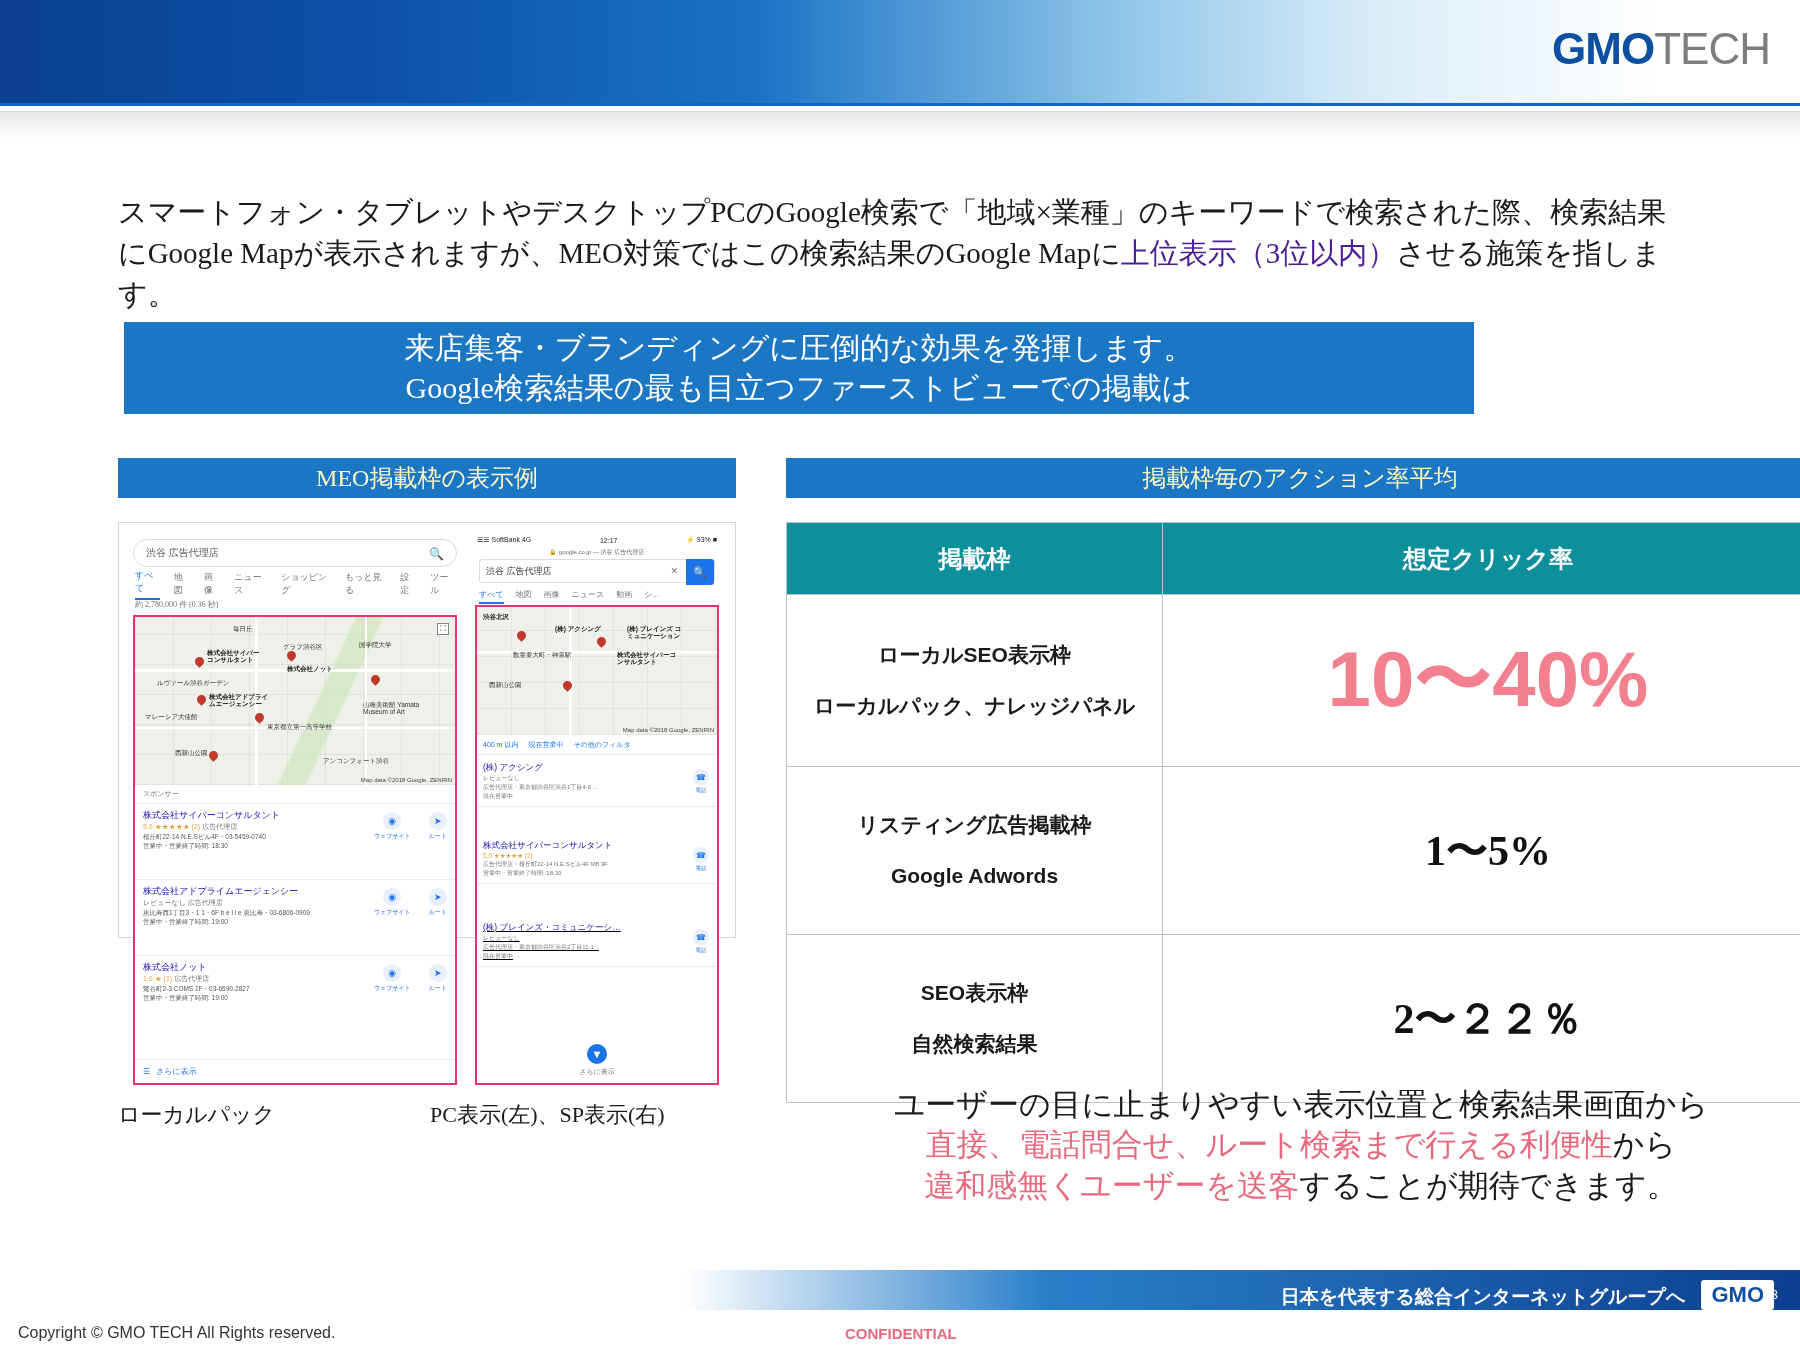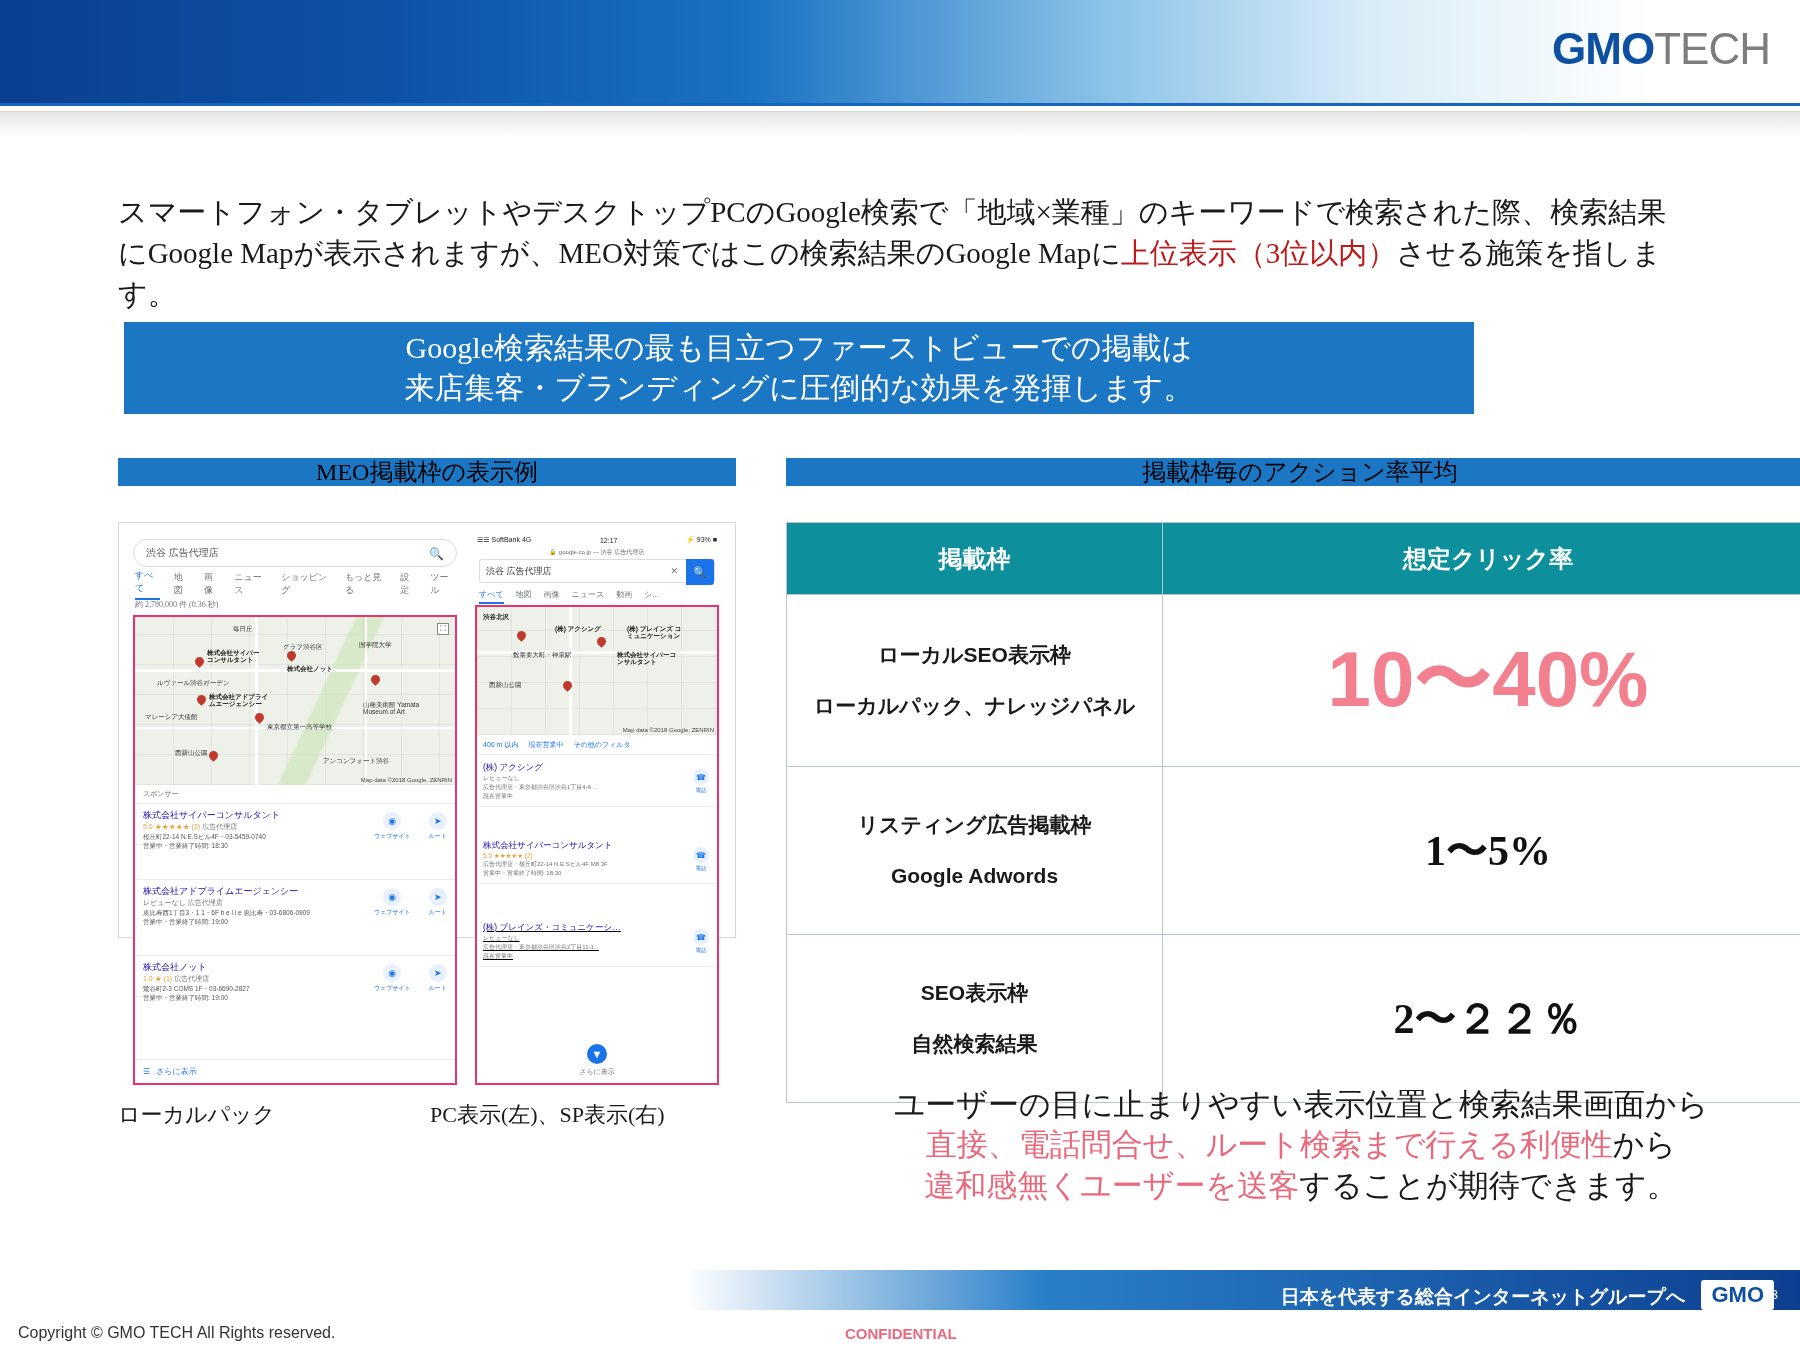--- a/index.html
+++ b/index.html
@@ -36,33 +36,33 @@
     position: absolute; left: 0; top: 112px; width: 1800px; height: 26px;
     background: linear-gradient(to bottom, #e6e6e6 0%, #ffffff 100%);
   }
 
   
   .intro {
     position: absolute; left: 118px; top: 192px; width: 1560px;
     font-size: 29px; line-height: 1.42; color: #1a1a1a;
     font-family: "Liberation Serif", serif;
   }
-  .intro .red { color: #b91c1c; }
+  .intro .red { color: #4c1d95; }
 
   
   .banner {
     position: absolute; left: 124px; top: 322px; width: 1350px; height: 92px;
     background: #1b76c4; color: #ffffff; text-align: center;
     display: flex; flex-direction: column; justify-content: center;
     font-size: 30px; line-height: 1.33;
   }
 
   
   .sec-head {
-    position: absolute; height: 28px; background: #1b76c4; color: #000000;
+    position: absolute; height: 40px; background: #1b76c4; color: #fef9c3;
     display: flex; align-items: center; justify-content: center;
     font-size: 24px;
   }
   .sec-head.left { left: 118px; top: 458px; width: 618px; }
   .sec-head.right { left: 786px; top: 458px; width: 1028px; }
 
   
   .shot {
     position: absolute; left: 118px; top: 522px; width: 618px; height: 416px;
     background: #ffffff; border: 1px solid #cfd8e3;
@@ -285,22 +285,22 @@
     </div>
   </div>
   <div class="header-rule"></div>
   <div class="header-shadow"></div>
 
   <div class="intro">
     <span>スマートフォン・タブレットやデスクトップPCのGoogle検索で「地域×業種」のキーワードで検索された際、検索結果にGoogle Mapが表示されますが、MEO対策ではこの検索結果のGoogle Mapに</span><span class="red">上位表示（3位以内）</span><span>させる施策を指します。</span>
   </div>
 
   <div class="banner">
+    <div>来店集客・ブランディングに圧倒的な効果を発揮します。</div>
     <div>Google検索結果の最も目立つファーストビューでの掲載は</div>
-    <div>来店集客・ブランディングに圧倒的な効果を発揮します。</div>
   </div>
 
   <div class="sec-head left">MEO掲載枠の表示例</div>
   <div class="sec-head right">掲載枠毎のアクション率平均</div>
 
   <div class="shot">
     <div class="shot-inner">
 
       <div class="pc-pane">
         <div class="sbar">

